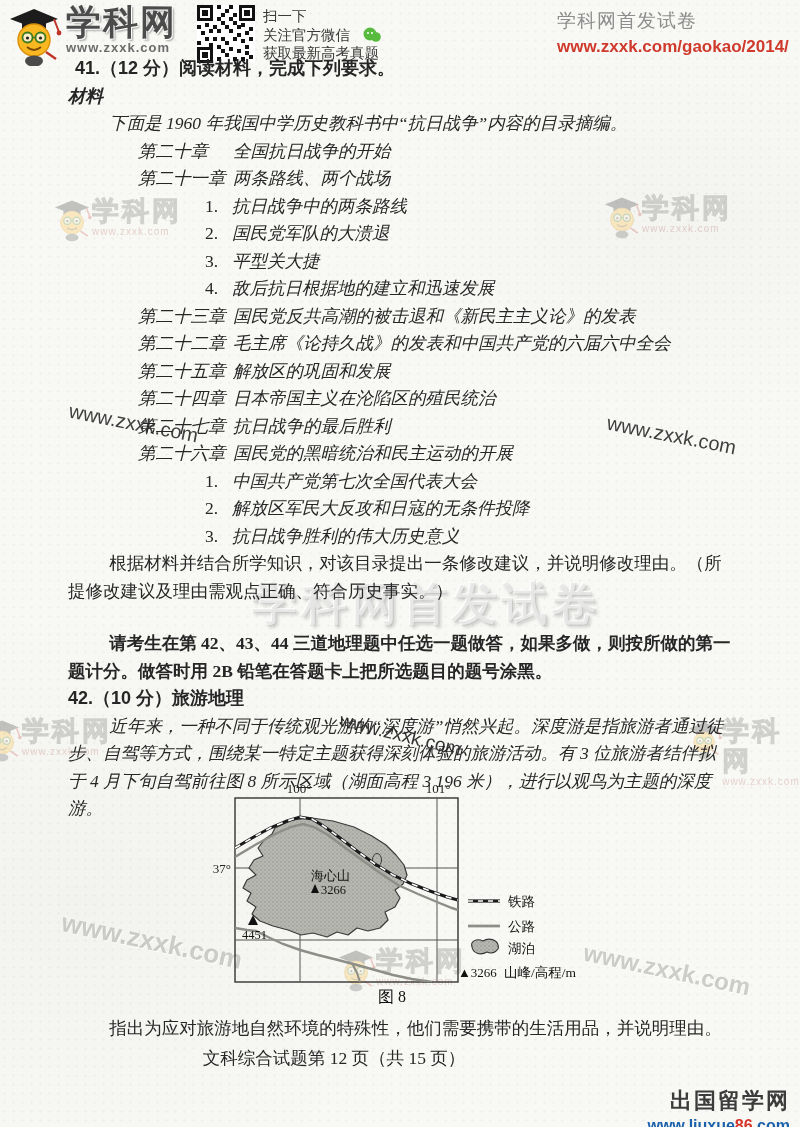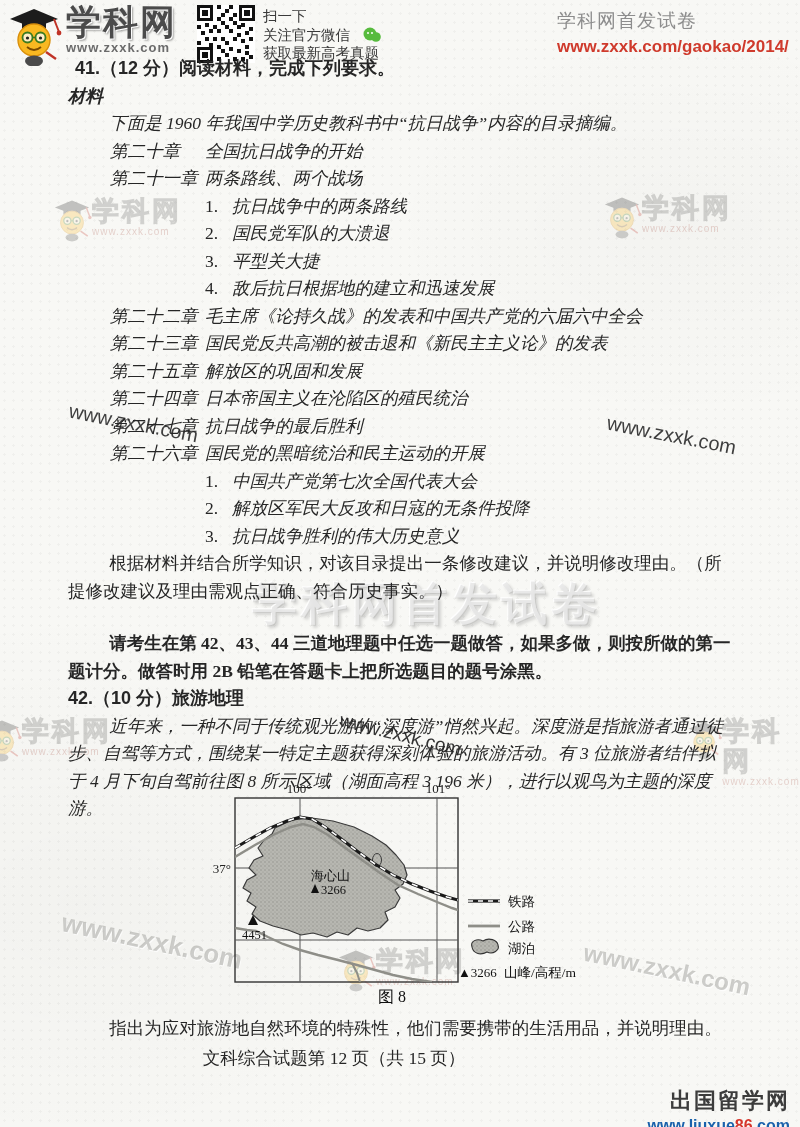--- a/index.html
+++ b/index.html
@@ -41,21 +41,21 @@
   
   .main{position:absolute;top:55px;left:0;width:800px;box-sizing:border-box;
     padding:0 69px 0 68px;font-size:17.5px;line-height:27.5px;}
   .hei{font-family:"Liberation Sans",sans-serif;font-weight:bold;font-size:18px;}
   .kai{font-style:italic;}
   .para{text-indent:2.35em;margin:0;}
   p{margin:0;}
   .h41{padding-left:7px;}
   .mat-label{font-weight:bold;}
   .chapter{display:flex;padding-left:42px;}
-  .chapter .lab{width:95px;flex-shrink:0;}
+  .chapter .lab{width:95px;flex-shrink:0;margin-left:28px;}
   .citem{display:flex;padding-left:137px;}
   .citem .n{width:27px;flex-shrink:0;font-style:normal;}
   .notice{font-weight:bold;margin-top:25px;}
   
   .mapwrap{position:absolute;left:0;top:781px;width:790px;height:235px;}
   .map-svg{position:absolute;left:0;top:0;}
   
   .q42-q{position:absolute;left:68px;top:1016px;width:677px;font-size:17.5px;text-indent:2.35em;}
   .page-num{position:absolute;left:0;top:1046px;width:668px;text-align:center;font-size:17.5px;}
   .brand{position:absolute;right:10px;top:1086px;text-align:right;font-family:"Liberation Sans",sans-serif;}
@@ -249,26 +249,26 @@
       </div>
     <div class="citem kai">
       <span class="n">3.</span>
       <span>平型关大捷</span>
       </div>
     <div class="citem kai">
       <span class="n">4.</span>
       <span>敌后抗日根据地的建立和迅速发展</span>
       </div>
     <div class="chapter kai">
+      <span class="lab">第二十三章</span>
+      <span>国民党反共高潮的被击退和《新民主主义论》的发表</span>
+      </div>
+    <div class="chapter kai">
       <span class="lab">第二十二章</span>
       <span>毛主席《论持久战》的发表和中国共产党的六届六中全会</span>
-      </div>
-    <div class="chapter kai">
-      <span class="lab">第二十三章</span>
-      <span>国民党反共高潮的被击退和《新民主主义论》的发表</span>
       </div>
     <div class="chapter kai">
       <span class="lab">第二十五章</span>
       <span>解放区的巩固和发展</span>
       </div>
     <div class="chapter kai">
       <span class="lab">第二十四章</span>
       <span>日本帝国主义在沦陷区的殖民统治</span>
       </div>
     <div class="chapter kai">

